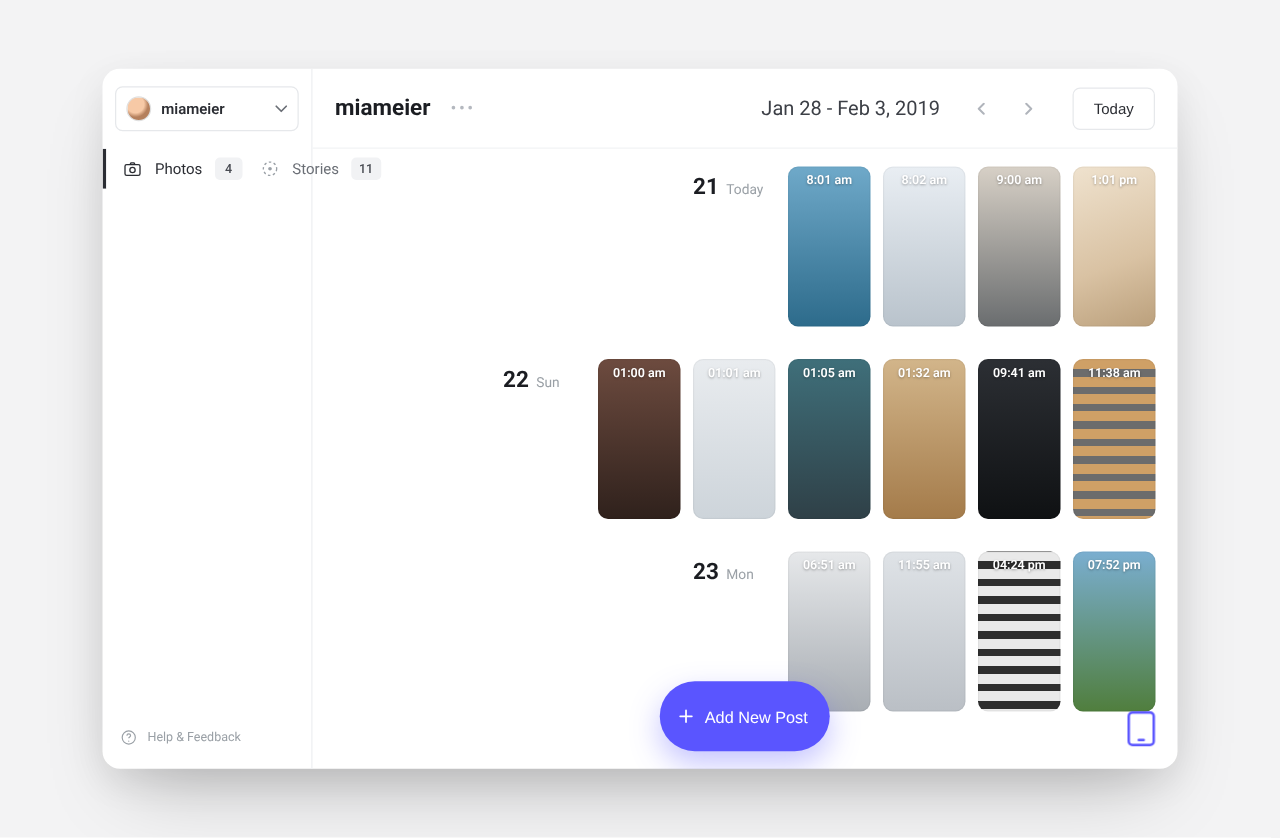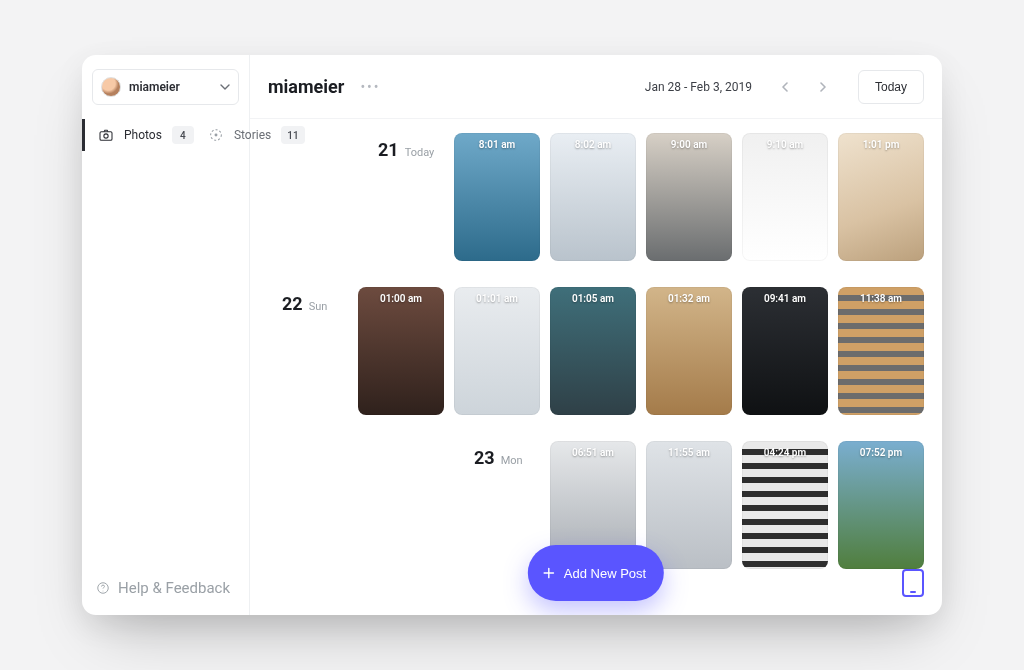--- a/index.html
+++ b/index.html
@@ -61,49 +61,49 @@
   .nav-label { flex: 1; }
   .badge {
     min-width: 22px; height: 18px; padding: 0 6px;
     border-radius: 4px; background: #f1f2f4; color:#484b52;
     font-size: 10px; display:flex; align-items:center; justify-content:center;
     font-weight: 500;
   }
   .sidebar-spacer { flex:1; }
   .help {
     display:flex; align-items:center; gap:8px;
-    font-size: 15px; color:#9aa0a6; padding: 6px 4px; cursor:pointer;
+    font-size: 10px; color:#9aa0a6; padding: 6px 4px; cursor:pointer;
   }
   
   .main { flex:1; display:flex; flex-direction:column; position:relative; }
   .header {
     height: 64px; display:flex; align-items:center; padding: 0 18px;
     border-bottom: 1px solid #f2f3f5; gap:12px;
   }
   .title { font-size: 18px; font-weight: 700; color:#1b1d22; }
   .dots { color:#b4b8bf; letter-spacing:2px; font-size:14px; cursor:pointer; padding:4px; }
   .header-spacer{flex:1;}
-  .date-range { font-size:12px; color:#3c3f46; margin-right:8px;}
+  .date-range { font-size:16px; color:#3c3f46; margin-right:8px;}
   .nav-arrow {
     width:26px; height:26px; display:flex; align-items:center; justify-content:center;
     color:#b0b4bb; cursor:pointer; border-radius:4px;
   }
   .today-btn {
     border:1px solid #e6e8eb; border-radius:6px; height:34px;
     padding:0 16px; font-size:12px; color:#2b2d33; background:#fff;
     cursor:pointer; margin-left:10px;
   }
   .content { flex:1; overflow:auto; padding: 4px 18px 50px 18px; }
   .day-row { display:flex; align-items:flex-start; gap:16px; padding:10px 0 16px 0;justify-content:flex-end; }
   .day-head { width:60px; display:flex; align-items:baseline; gap:6px; padding-top:6px; }
   .day-num { font-size:18px; font-weight:700; color:#1b1d22; }
   .day-name { font-size:11px; color:#9aa0a6; }
   .cards { display:flex; gap:10px; flex-wrap:wrap; }
   .card {
-    width:86px; height:128px; border-radius:8px; position:relative;
+    width:66px; height:128px; border-radius:8px; position:relative;
     overflow:hidden; background:#cfd4da; cursor:pointer;
     box-shadow: inset 0 0 0 1px rgba(0,0,0,.04);
   }
   .card .time {
     position:absolute; top:6px; left:0; right:0; text-align:center;
     font-size:10px; font-weight:600; color:#fff;
     text-shadow: 0 1px 2px rgba(0,0,0,.35);
   }
   .fab {
     position:absolute; bottom:14px; left:50%; transform:translateX(-50%);
@@ -214,23 +214,20 @@
           <div class="cards">
             <div class="card bg-a">
               <span class="time">8:01 am</span>
             </div>
             <div class="card bg-b">
               <span class="time">8:02 am</span>
             </div>
             <div class="card bg-c">
               <span class="time">9:00 am</span>
             </div>
-            <div class="card bg-d">
-              <span class="time">9:10 am</span>
-            </div>
             <div class="card bg-e">
               <span class="time">1:01 pm</span>
             </div>
           </div>
         </div>
         <div class="day-row">
           <div class="day-head">
             <span class="day-num">22</span>
             <span class="day-name">Sun</span>
           </div>

